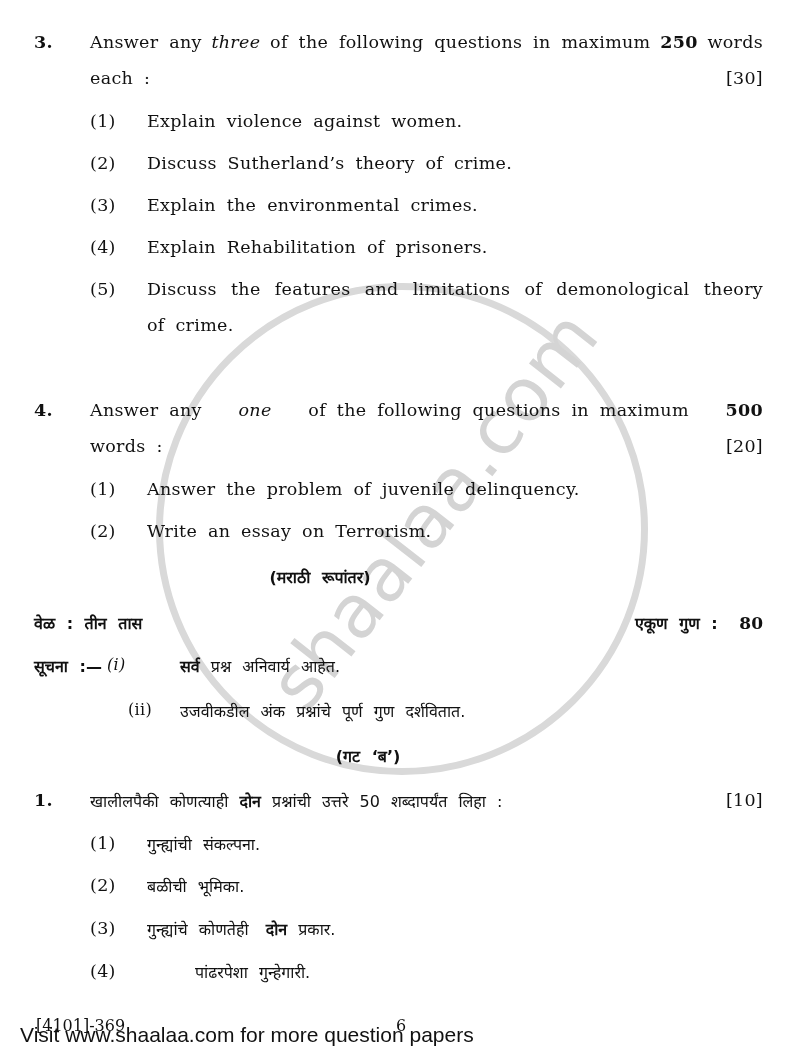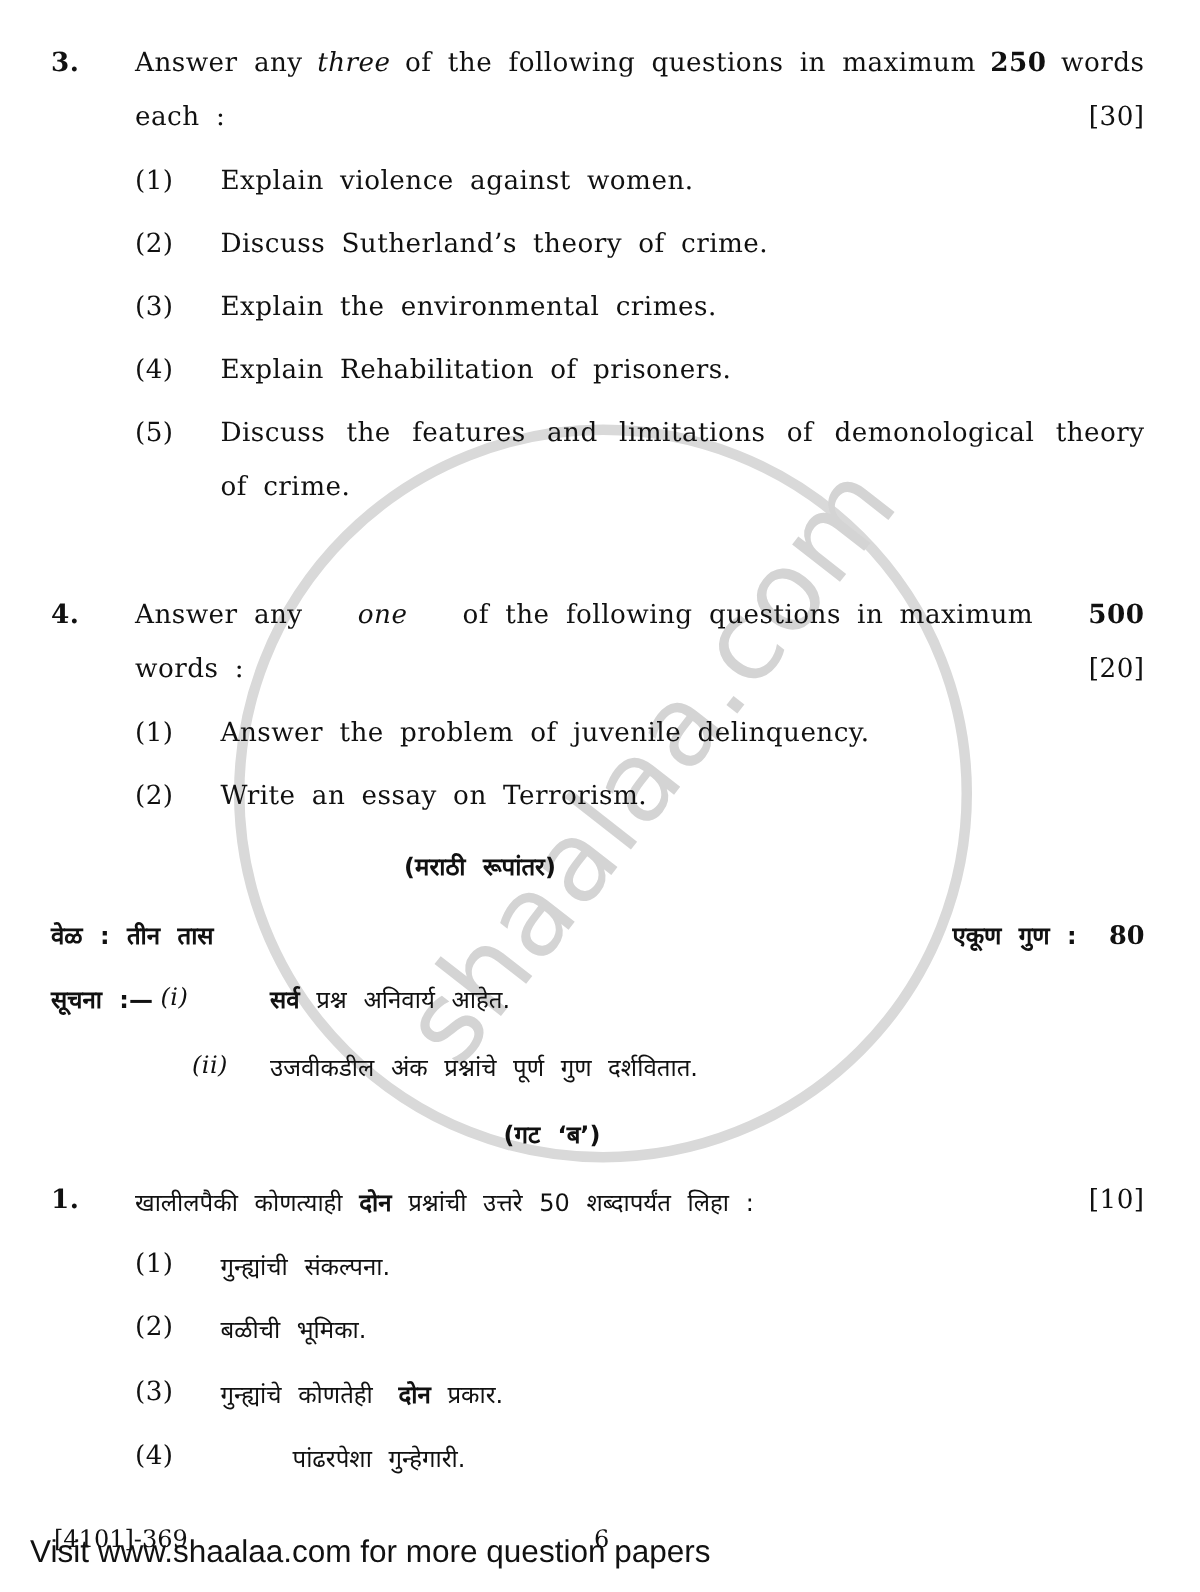--- a/index.html
+++ b/index.html
@@ -83,21 +83,21 @@
       <span style="margin-left:10px; font-family:'DejaVu Serif', serif; font-size:17px;">80</span>
     </div>
 
     <div class="abs mr bold" style="left:34px; top:655px;">सूचना :—</div>
     <div class="abs en" style="left:107px; top:655px; font-style:italic; font-size:16px;">(i)</div>
     <div class="abs mr" style="left:180px; top:655px;">
       <span class="bold">सर्व</span>
       <span>प्रश्न अनिवार्य आहेत.</span>
     </div>
 
-    <div class="abs en" style="left:128px; top:700px; font-style:italic; font-size:16px;">(ii)</div>
+    <div class="abs en" style="left:128px; top:700px; font-size:16px;">(ii)</div>
     <div class="abs mr" style="left:180px; top:700px;">उजवीकडील अंक प्रश्नांचे पूर्ण गुण दर्शवितात.</div>
 
     <div class="center mr bold" style="top:745px;padding-left:48px;">(गट ‘ब’)</div>
 
     <div class="abs en qnum" style="left:34px; top:790px;">1.</div>
     <div class="abs mr" style="left:90px; top:790px;">
       <span>खालीलपैकी कोणत्याही</span>
       <span class="bold">दोन</span>
       <span>प्रश्नांची उत्तरे 50 शब्दापर्यंत लिहा :</span>
     </div>

